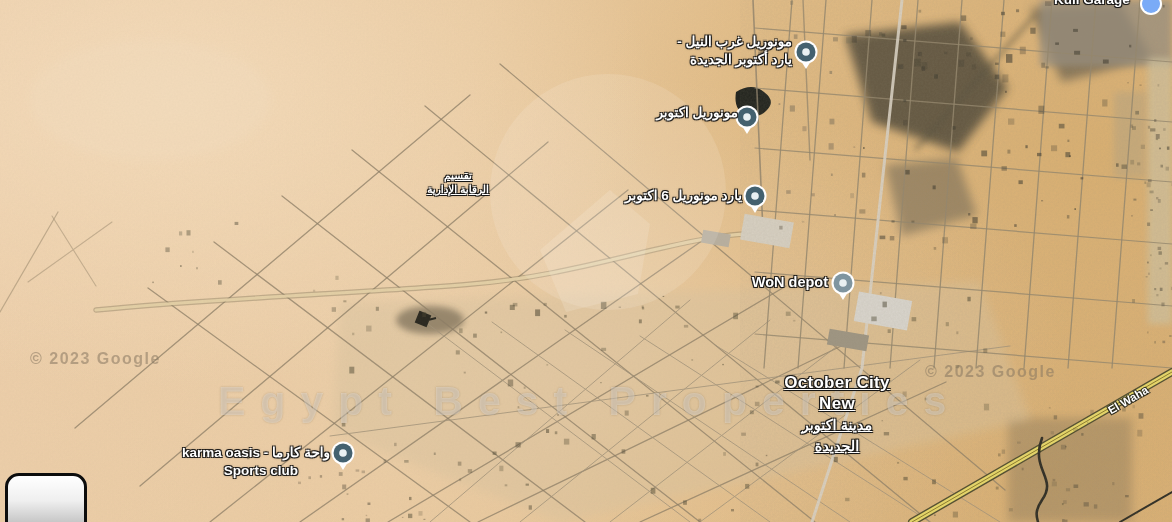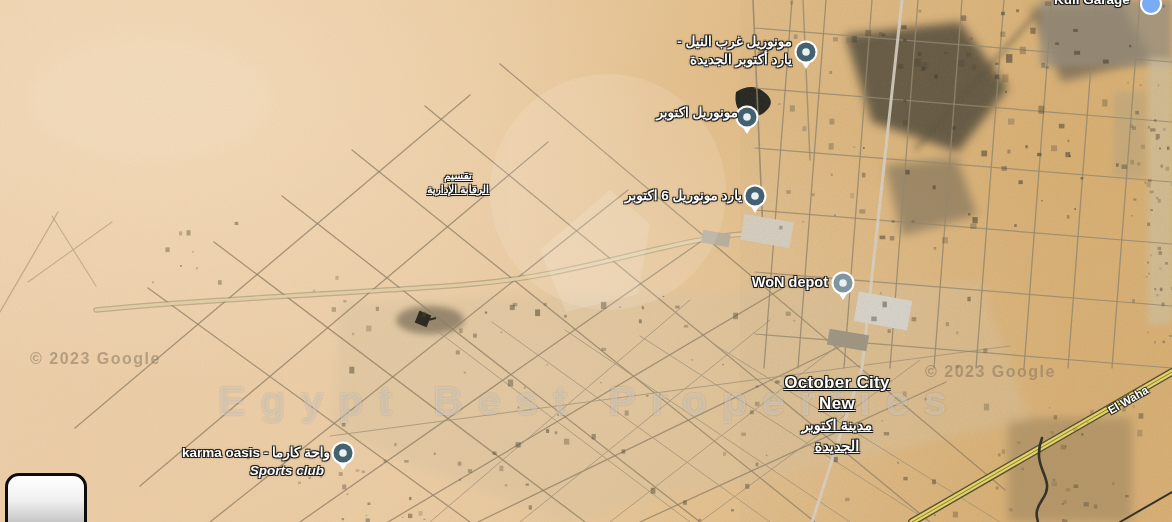--- a/index.html
+++ b/index.html
@@ -542,21 +542,21 @@
 
   <div class="lbl center" style="left:762px;top:372px;width:150px;">
     <div class="city-en">October City</div>
     <div class="city-en">New</div>
     <div class="city-ar" dir="rtl">مدينة اكتوبر</div>
     <div class="city-ar" dir="rtl">الجديدة</div>
   </div>
 
   <div class="lbl right fs13" style="right:842px;top:444px;">
     <div>karma oasis - واحة كارما</div>
-    <div style="margin-right:6px;font-style:italic;">Sports club</div>
+    <div style="margin-right:32px;">Sports club</div>
   </div>
 
   <div class="lbl center fs10" style="left:408px;top:169px;width:100px;">
     <div dir="rtl">تقسيم</div>
     <div dir="rtl">الرقابة الإدارية</div>
   </div>
 
   <div class="lbl fs13" style="left:1054px;top:-9px;">Kull Garage</div>
 
   <div class="road-label" style="left:1106px;top:394px;">El Waha</div>

